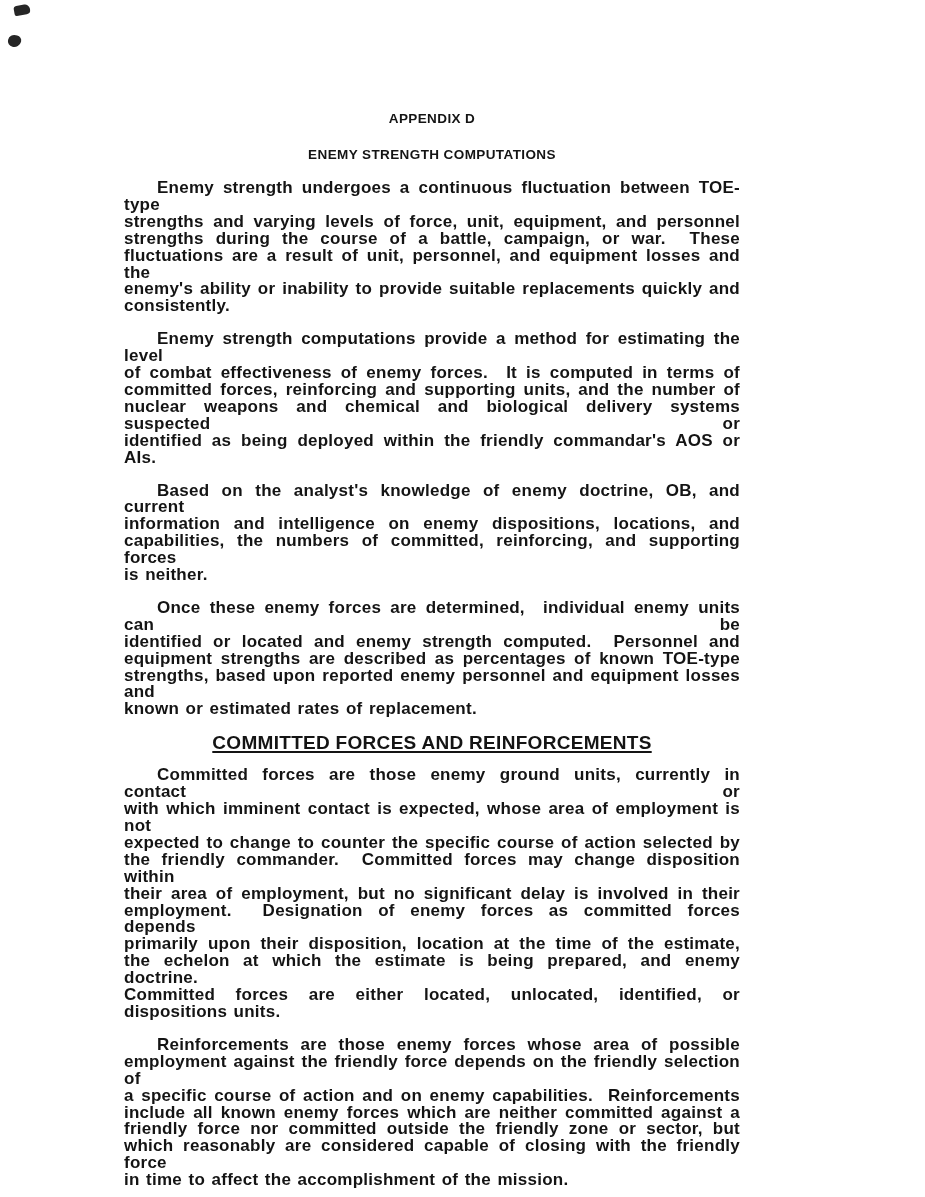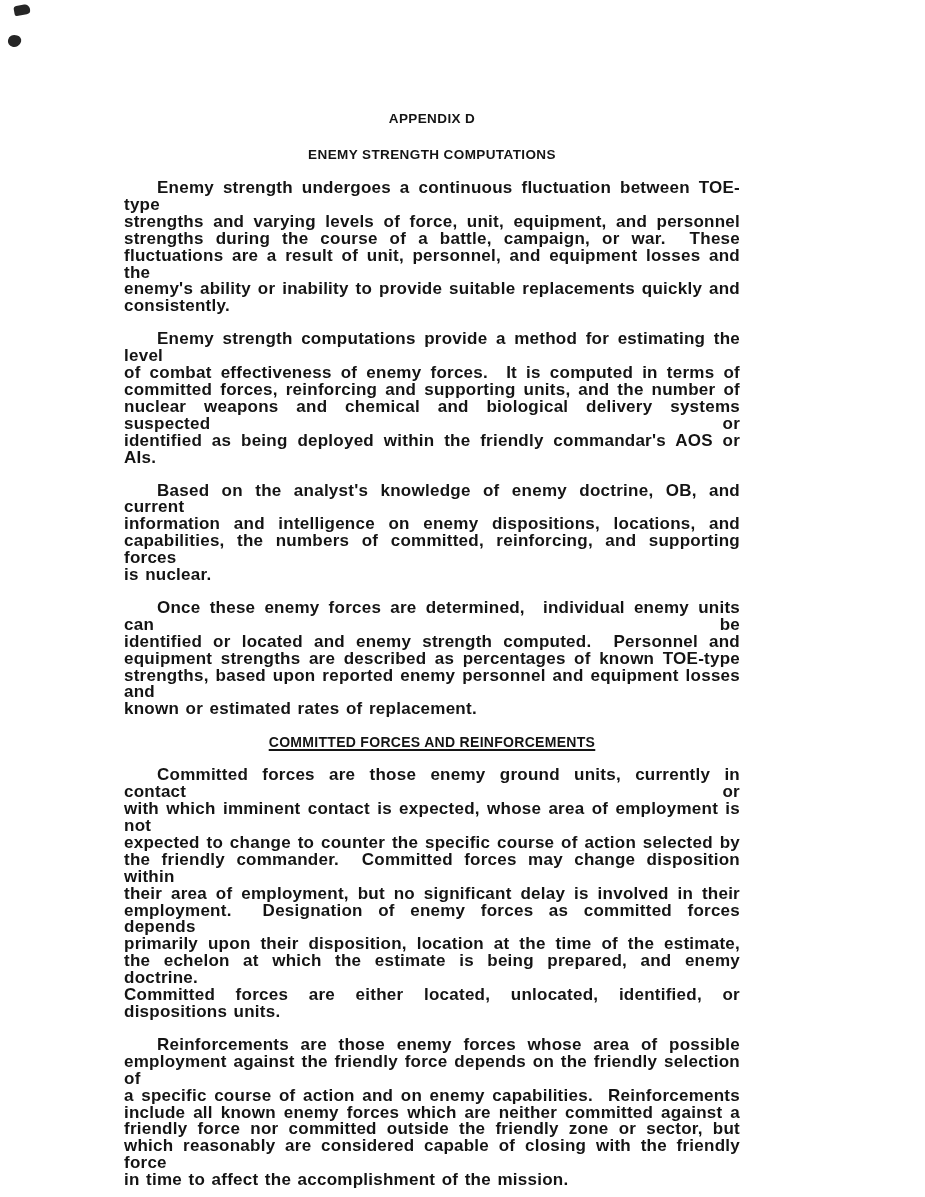--- a/index.html
+++ b/index.html
@@ -59,21 +59,21 @@
     word-spacing: 1.5px;
   }
   .line {
     text-align: justify;
     text-align-last: justify;
   }
   .line.last { text-align-last: left; }
   .line.first { text-indent: 33px; }
   .section-heading {
     text-align: center;
-    font-size: 14px;
+    font-size: 19px;
     font-weight: 700;
     letter-spacing: 0.3px;
     line-height: 17px;
     margin: 2px 0 16px 0;
     text-decoration: underline;
     text-decoration-thickness: 1.5px;
     text-underline-offset: 2px;
   }
   .footer {
     margin-top: 18px;
@@ -109,21 +109,21 @@
           <div class="line first">Enemy strength computations provide a method for estimating the level</div>
           <div class="line">of combat effectiveness of enemy forces.&nbsp; It is computed in terms of</div>
           <div class="line">committed forces, reinforcing and supporting units, and the number of</div>
           <div class="line">nuclear weapons and chemical and biological delivery systems suspected or</div>
           <div class="line">identified as being deployed within the friendly commandar's AOS or AIs.</div>
         </div>
         <div class="para">
           <div class="line first">Based on the analyst's knowledge of enemy doctrine, OB, and current</div>
           <div class="line">information and intelligence on enemy dispositions, locations, and</div>
           <div class="line">capabilities, the numbers of committed, reinforcing, and supporting forces</div>
-          <div class="line last">is nuclear.</div>
+          <div class="line last">is neither.</div>
         </div>
         <div class="para">
           <div class="line first">Once these enemy forces are determined,&nbsp; individual enemy units can be</div>
           <div class="line">identified or located and enemy strength computed.&nbsp; Personnel and</div>
           <div class="line">equipment strengths are described as percentages of known TOE-type</div>
           <div class="line">strengths, based upon reported enemy personnel and equipment losses and</div>
           <div class="line last">known or estimated rates of replacement.</div>
         </div>
         <div class="section-heading">COMMITTED FORCES AND REINFORCEMENTS</div>
         <div class="para">

